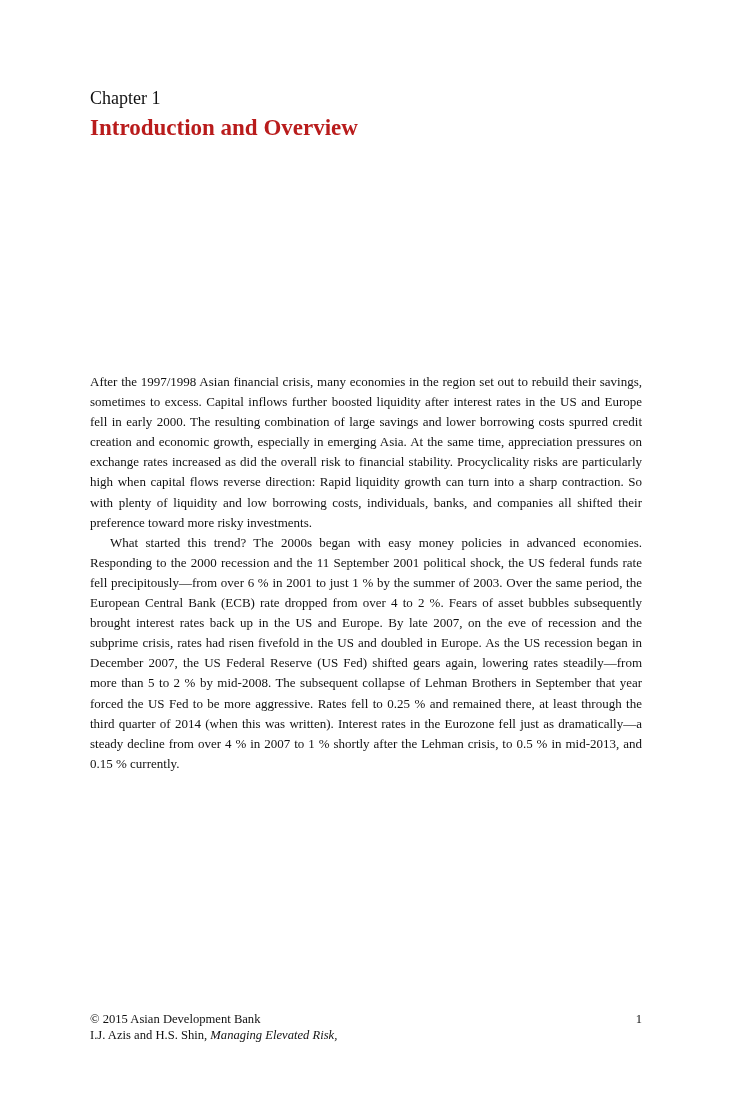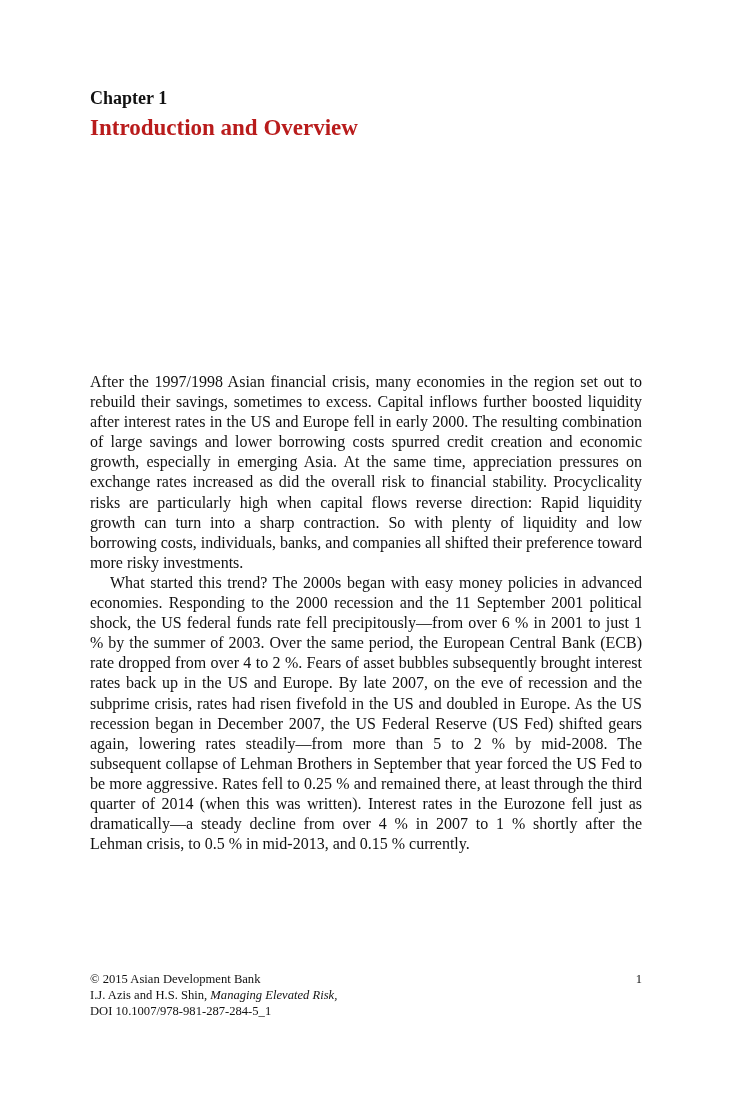--- a/index.html
+++ b/index.html
@@ -17,59 +17,60 @@
     overflow: hidden;
   }
   .heading-block {
     position: absolute;
     top: 88px;
     left: 90px;
     width: 552px;
   }
   .chapter-label {
     font-size: 18px;
-    font-weight: bold;
+    font-weight: normal;
     margin: 0 0 6px 0;
     color: #111111;
   }
   .chapter-title {
     font-size: 23px;
     font-weight: bold;
     margin: 0;
     color: #b91c1c;
   }
   .body-block {
     position: absolute;
     top: 372px;
     left: 90px;
     width: 552px;
   }
   .body-block p {
     margin: 0;
-    font-size: 16px;
+    font-size: 13px;
     line-height: 20.1px;
     text-align: justify;
     color: #111111;
   }
   .body-block p.indent {
     text-indent: 20px;
   }
   .footer-block {
     position: absolute;
     top: 972px;
     left: 90px;
     width: 552px;
     font-size: 12.6px;
     line-height: 15.8px;
     color: #111111;
   }
   .footer-row {
     display: flex;
     justify-content: space-between;
     align-items: flex-end;
+    margin-top: 40px;
   }
   .page-number {
     text-align: right;
   }
   em {
   }
 </style>
 </head>
 <body>
 
@@ -86,18 +87,15 @@
   </div>
 
   <div class="footer-block">
     <div class="footer-row">
       <span>© 2015 Asian Development Bank</span>
       <span class="page-number">1</span>
     </div>
     <div>
       <span>I.J. Azis and H.S. Shin, </span><em>Managing Elevated Risk,</em>
     </div>
-    <div>
-      <span>DOI 10.1007/978-981-287-284-5_1</span>
-    </div>
   </div>
 
 </div>
 
 </body></html>

